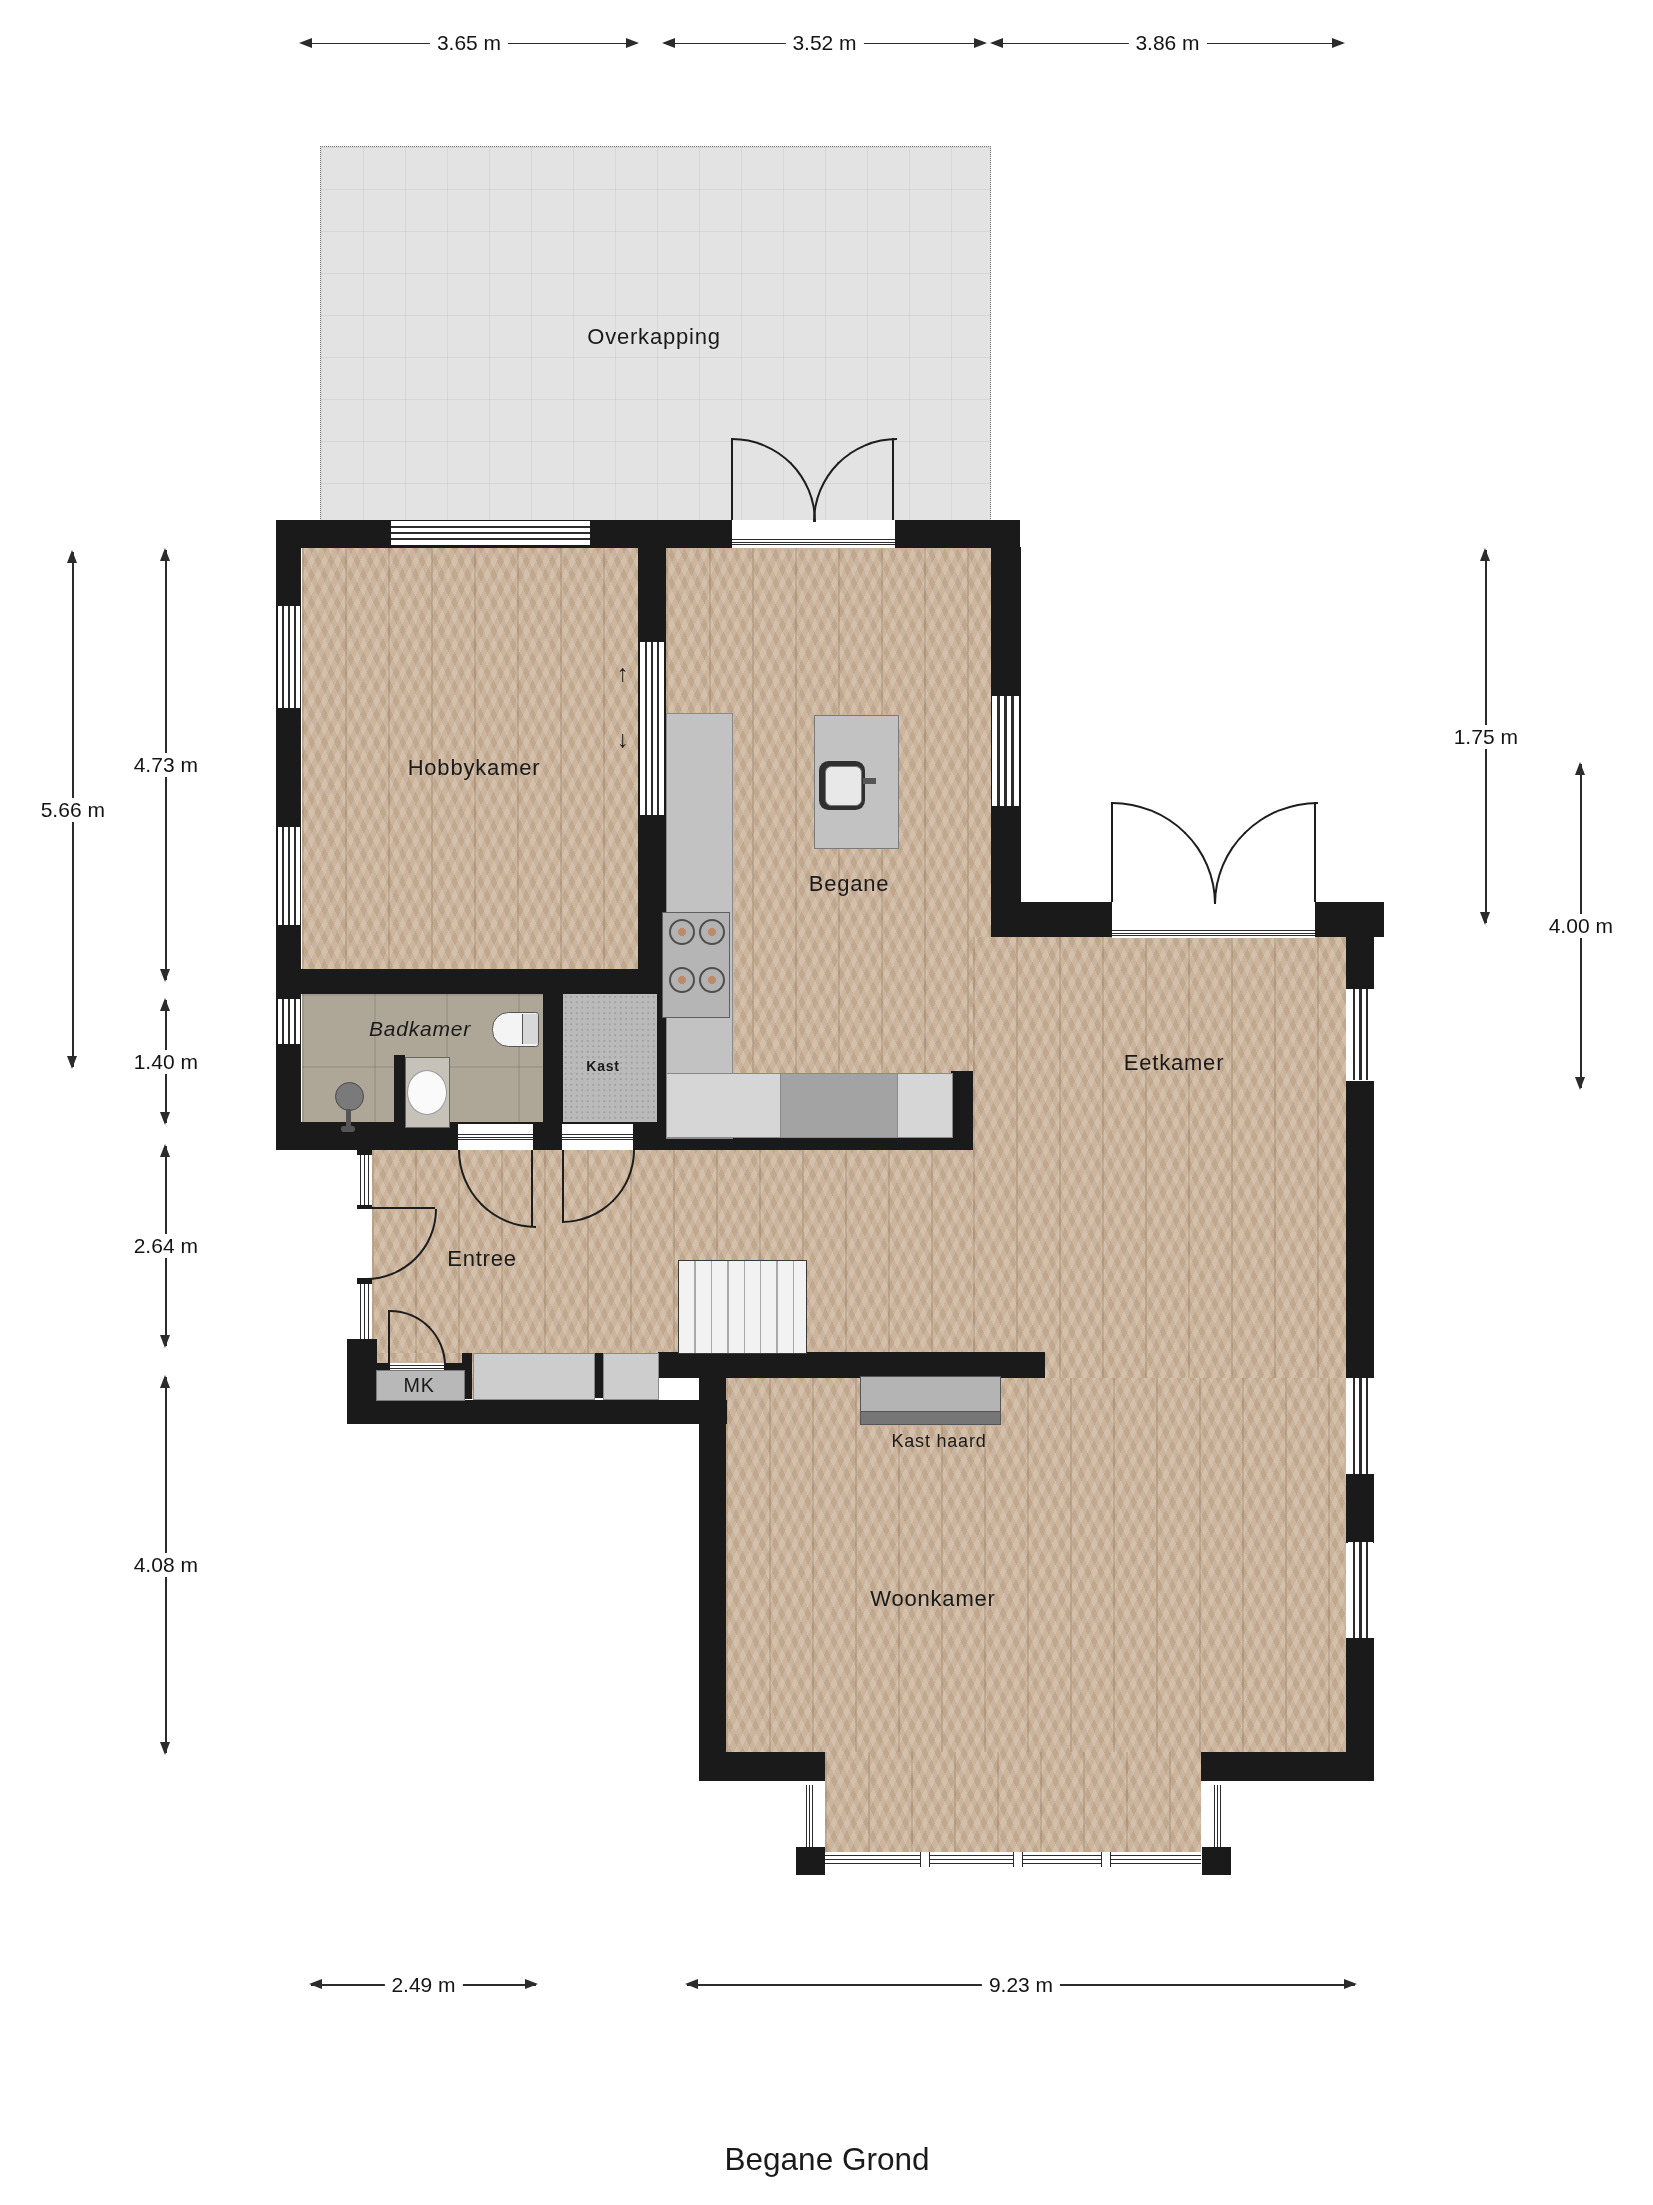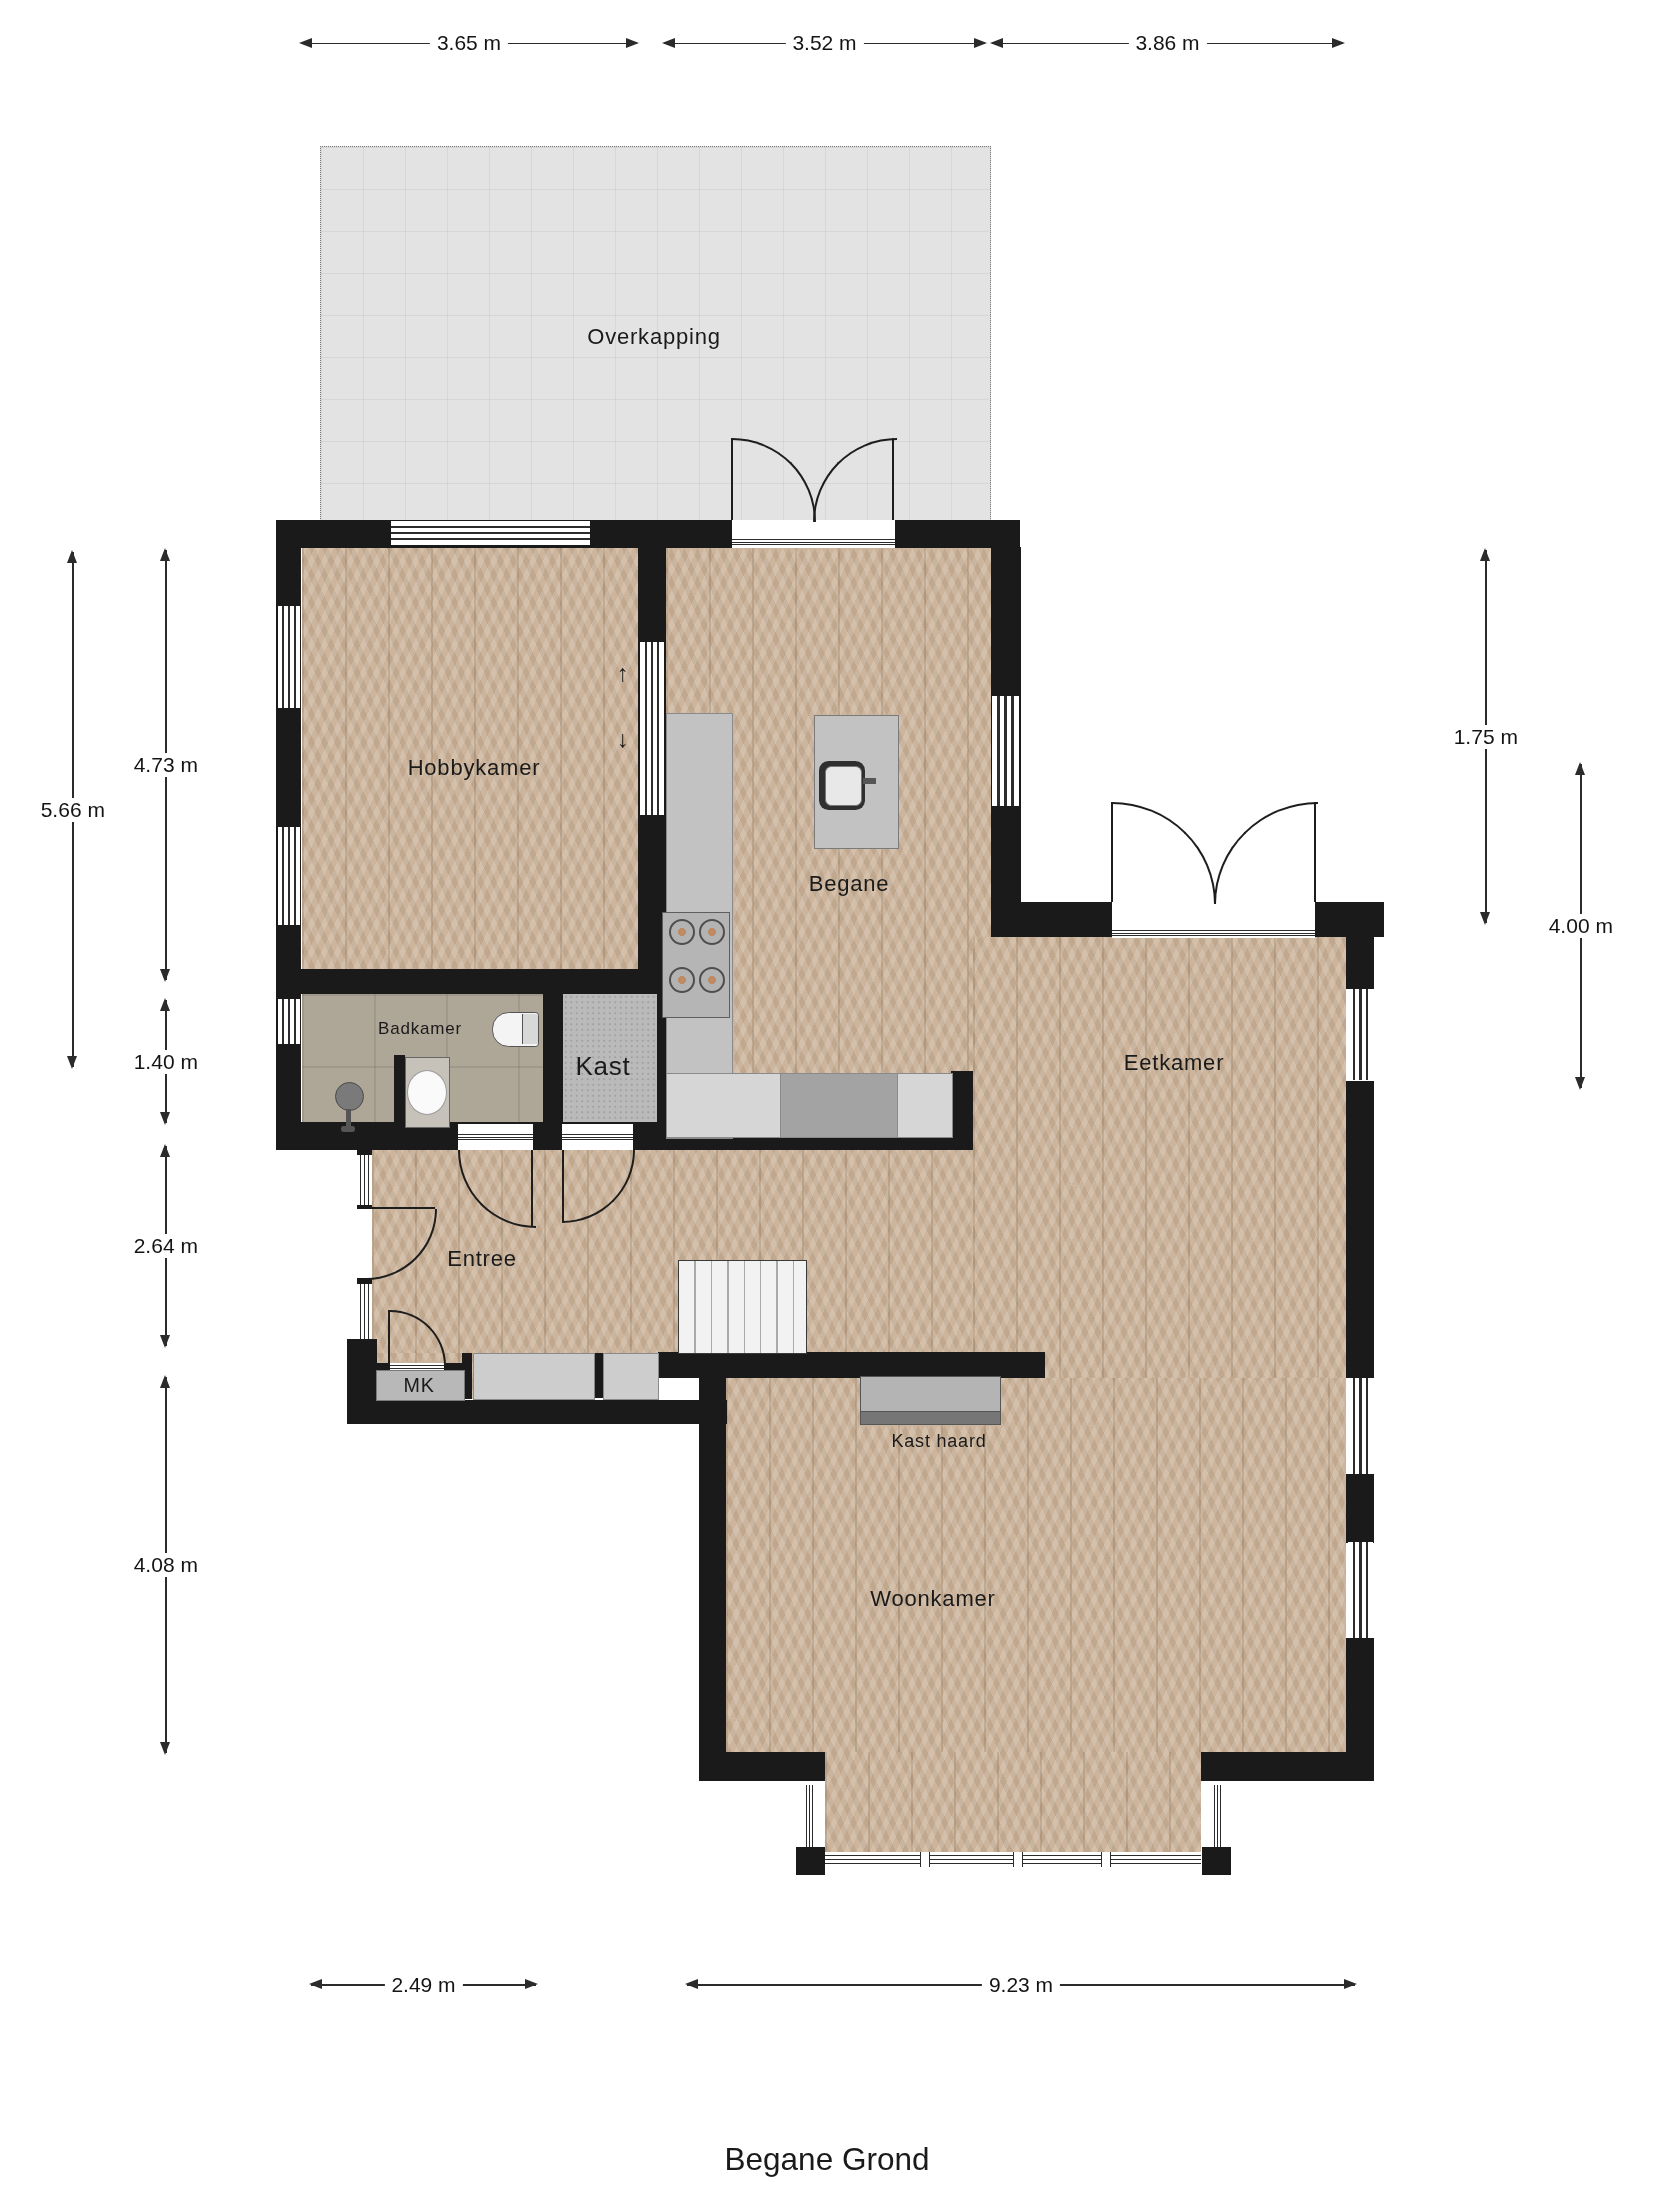--- a/index.html
+++ b/index.html
@@ -167,22 +167,22 @@
 
   <div class="furn" style="left:376px;top:1370px;width:87px;height:29px;background:#b8b8b8;border:0.8px solid #7a7a7a;"></div>
   <div class="furn" style="left:473px;top:1353px;width:120px;height:45px;background:#cdcdcd;border:0.8px solid #8a8a8a;"></div>
   <div class="furn" style="left:603px;top:1353px;width:54px;height:45px;background:#cdcdcd;border:0.8px solid #8a8a8a;"></div>
 
   <div class="furn" style="left:860px;top:1376px;width:139px;height:35px;background:#b4b4b4;border:0.8px solid #555;"></div>
   <div class="furn" style="left:860px;top:1411px;width:139px;height:11.8px;background:#767676;border:0.8px solid #555;"></div>
 
   <span class="lbl" style="left:474px;top:768px;">Hobbykamer</span>
   <span class="lbl" style="left:849px;top:884px;">Begane</span>
-  <span class="lbl" style="left:420px;top:1029px;font-size:17px;">Badkamer</span>
-  <span class="lbl" style="left:603px;top:1066px;font-size:26px;">Kast</span>
+  <span class="lbl" style="left:420px;top:1029px;font-size:21px;font-style:italic;">Badkamer</span>
+  <span class="lbl" style="left:603px;top:1066px;font-size:14px;font-weight:bold;">Kast</span>
   <span class="lbl" style="left:482px;top:1259px;">Entree</span>
   <span class="lbl" style="left:419px;top:1385px;font-size:19.7px;">MK</span>
   <span class="lbl" style="left:1174px;top:1063px;">Eetkamer</span>
   <span class="lbl" style="left:933px;top:1599px;">Woonkamer</span>
   <span class="lbl small" style="left:939px;top:1441px;">Kast haard</span>
 
   <div class="dim dimh" style="left:299px;top:31.5px;width:340px;">
     <i class="line"></i>
       <i class="a1"></i>
       <i class="a2"></i>

